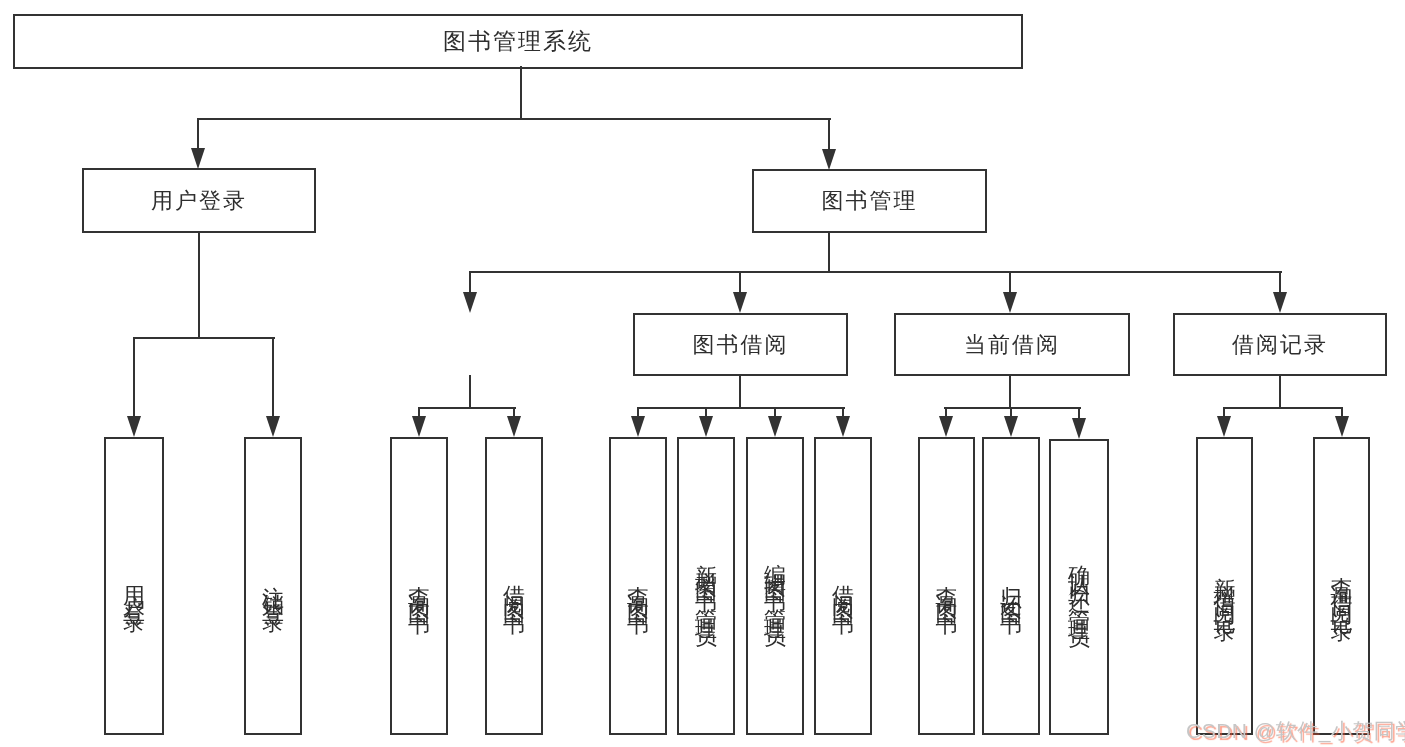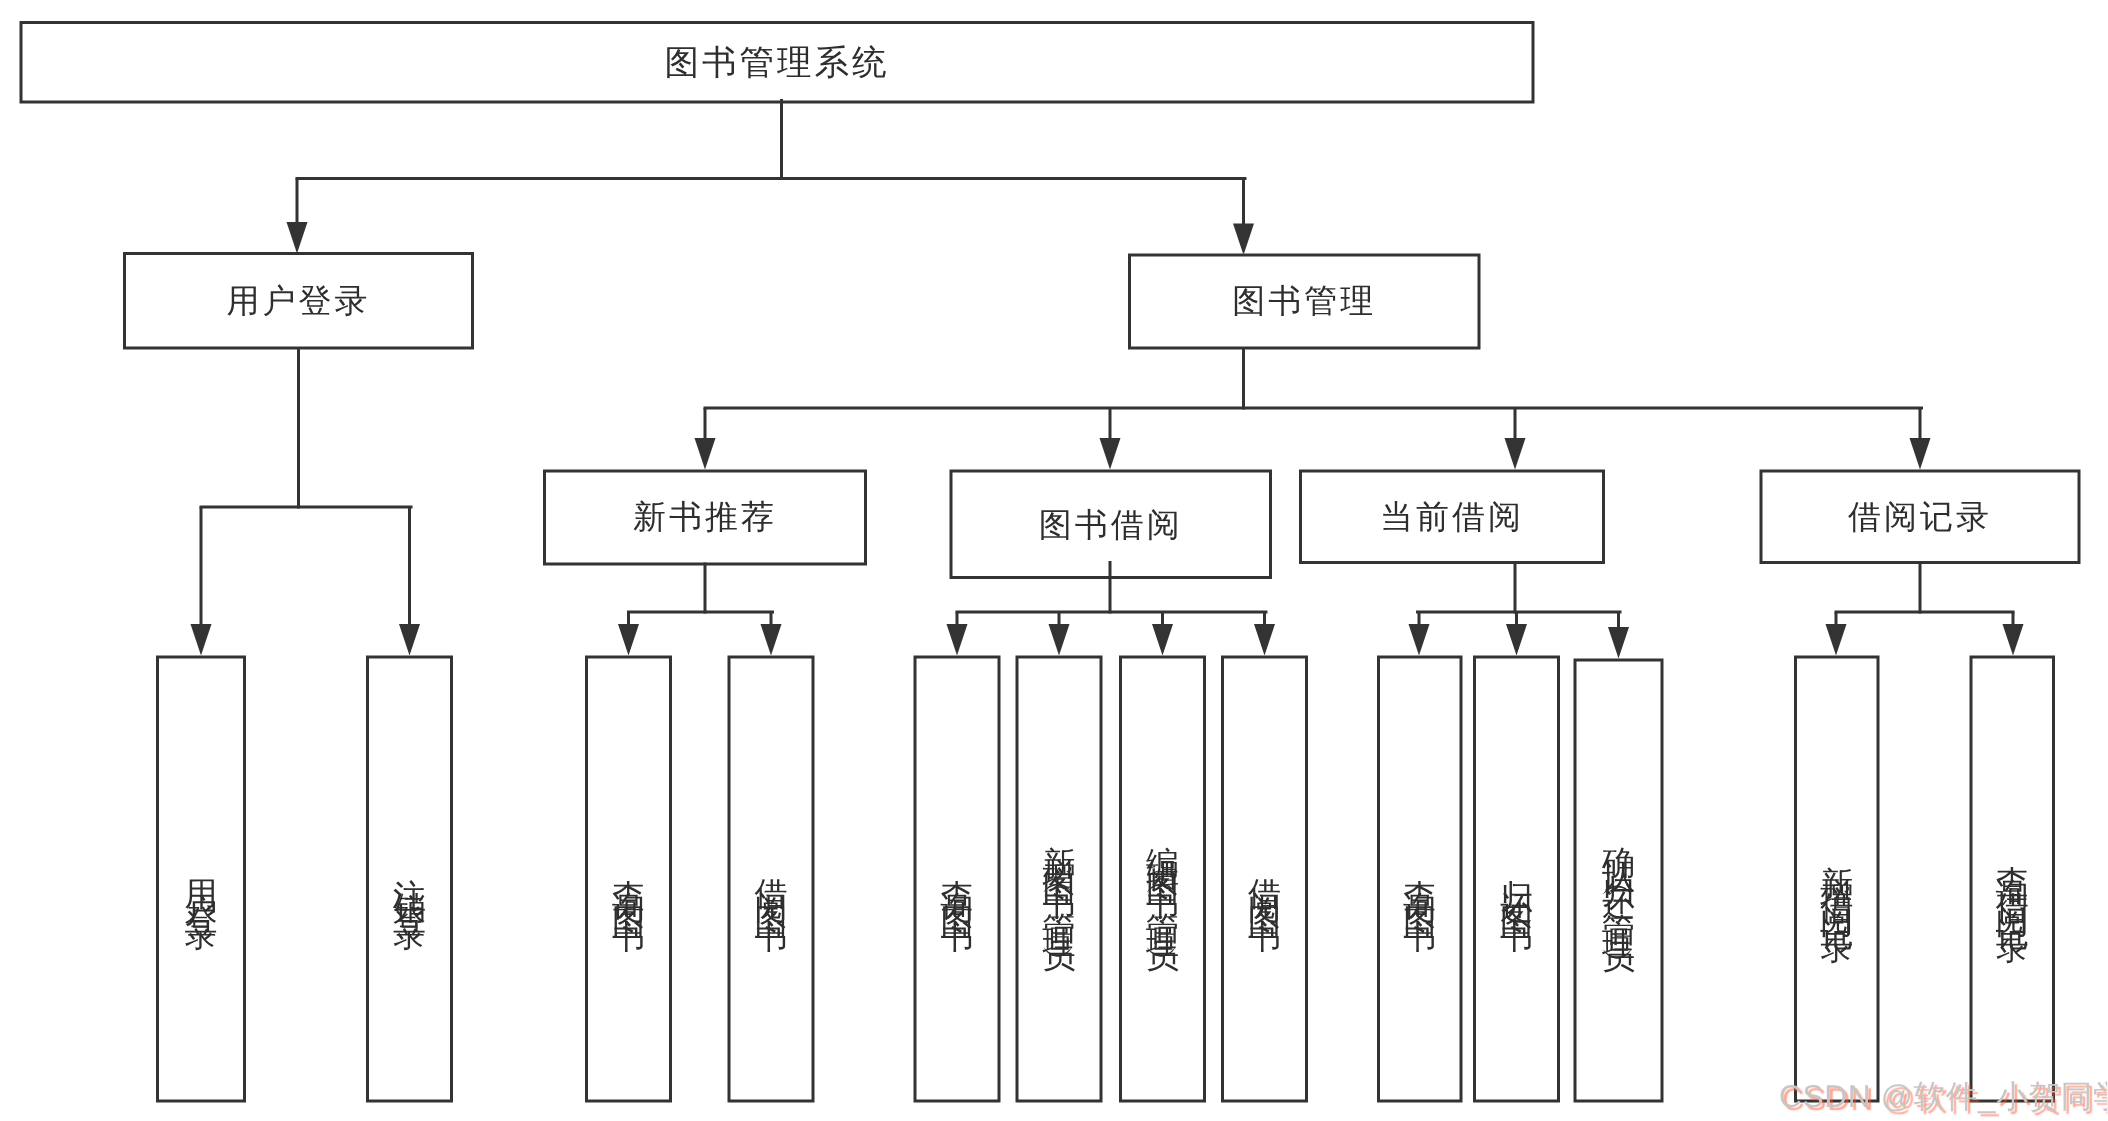--- a/index.html
+++ b/index.html
@@ -92,27 +92,24 @@
   <div class="arrow" style="left:127px; top:338px; height:99px;"></div>
   <div class="arrow" style="left:266px; top:338px; height:99px;"></div>
 
   <div class="line" style="left:828px; top:232px; width:2px; height:41px;"></div>
   <div class="line" style="left:469px; top:271px; width:813px; height:2px;"></div>
   <div class="arrow" style="left:463px; top:272px; height:41px;"></div>
   <div class="arrow" style="left:733px; top:272px; height:41px;"></div>
   <div class="arrow" style="left:1003px; top:272px; height:41px;"></div>
   <div class="arrow" style="left:1273px; top:272px; height:41px;"></div>
 
-  <div class="box hbox" style="left:362px; top:313px; width:216px; height:64px;">
-    <span>新书推荐</span>
-  </div>
-  <div class="box hbox" style="left:633px; top:313px; width:215px; height:73px;">
+  <div class="box hbox" style="left:633px; top:313px; width:215px; height:63px;">
     <span>图书借阅</span>
   </div>
-  <div class="box hbox" style="left:866px; top:313px; width:204px; height:63px;">
+  <div class="box hbox" style="left:894px; top:313px; width:236px; height:63px;">
     <span>当前借阅</span>
   </div>
   <div class="box hbox" style="left:1173px; top:313px; width:214px; height:63px;">
     <span>借阅记录</span>
   </div>
 
   <div class="line" style="left:469px; top:375px; width:2px; height:34px;"></div>
   <div class="line" style="left:739px; top:374px; width:2px; height:35px;"></div>
   <div class="line" style="left:1009px; top:374px; width:2px; height:35px;"></div>
   <div class="line" style="left:1279px; top:374px; width:2px; height:35px;"></div>

